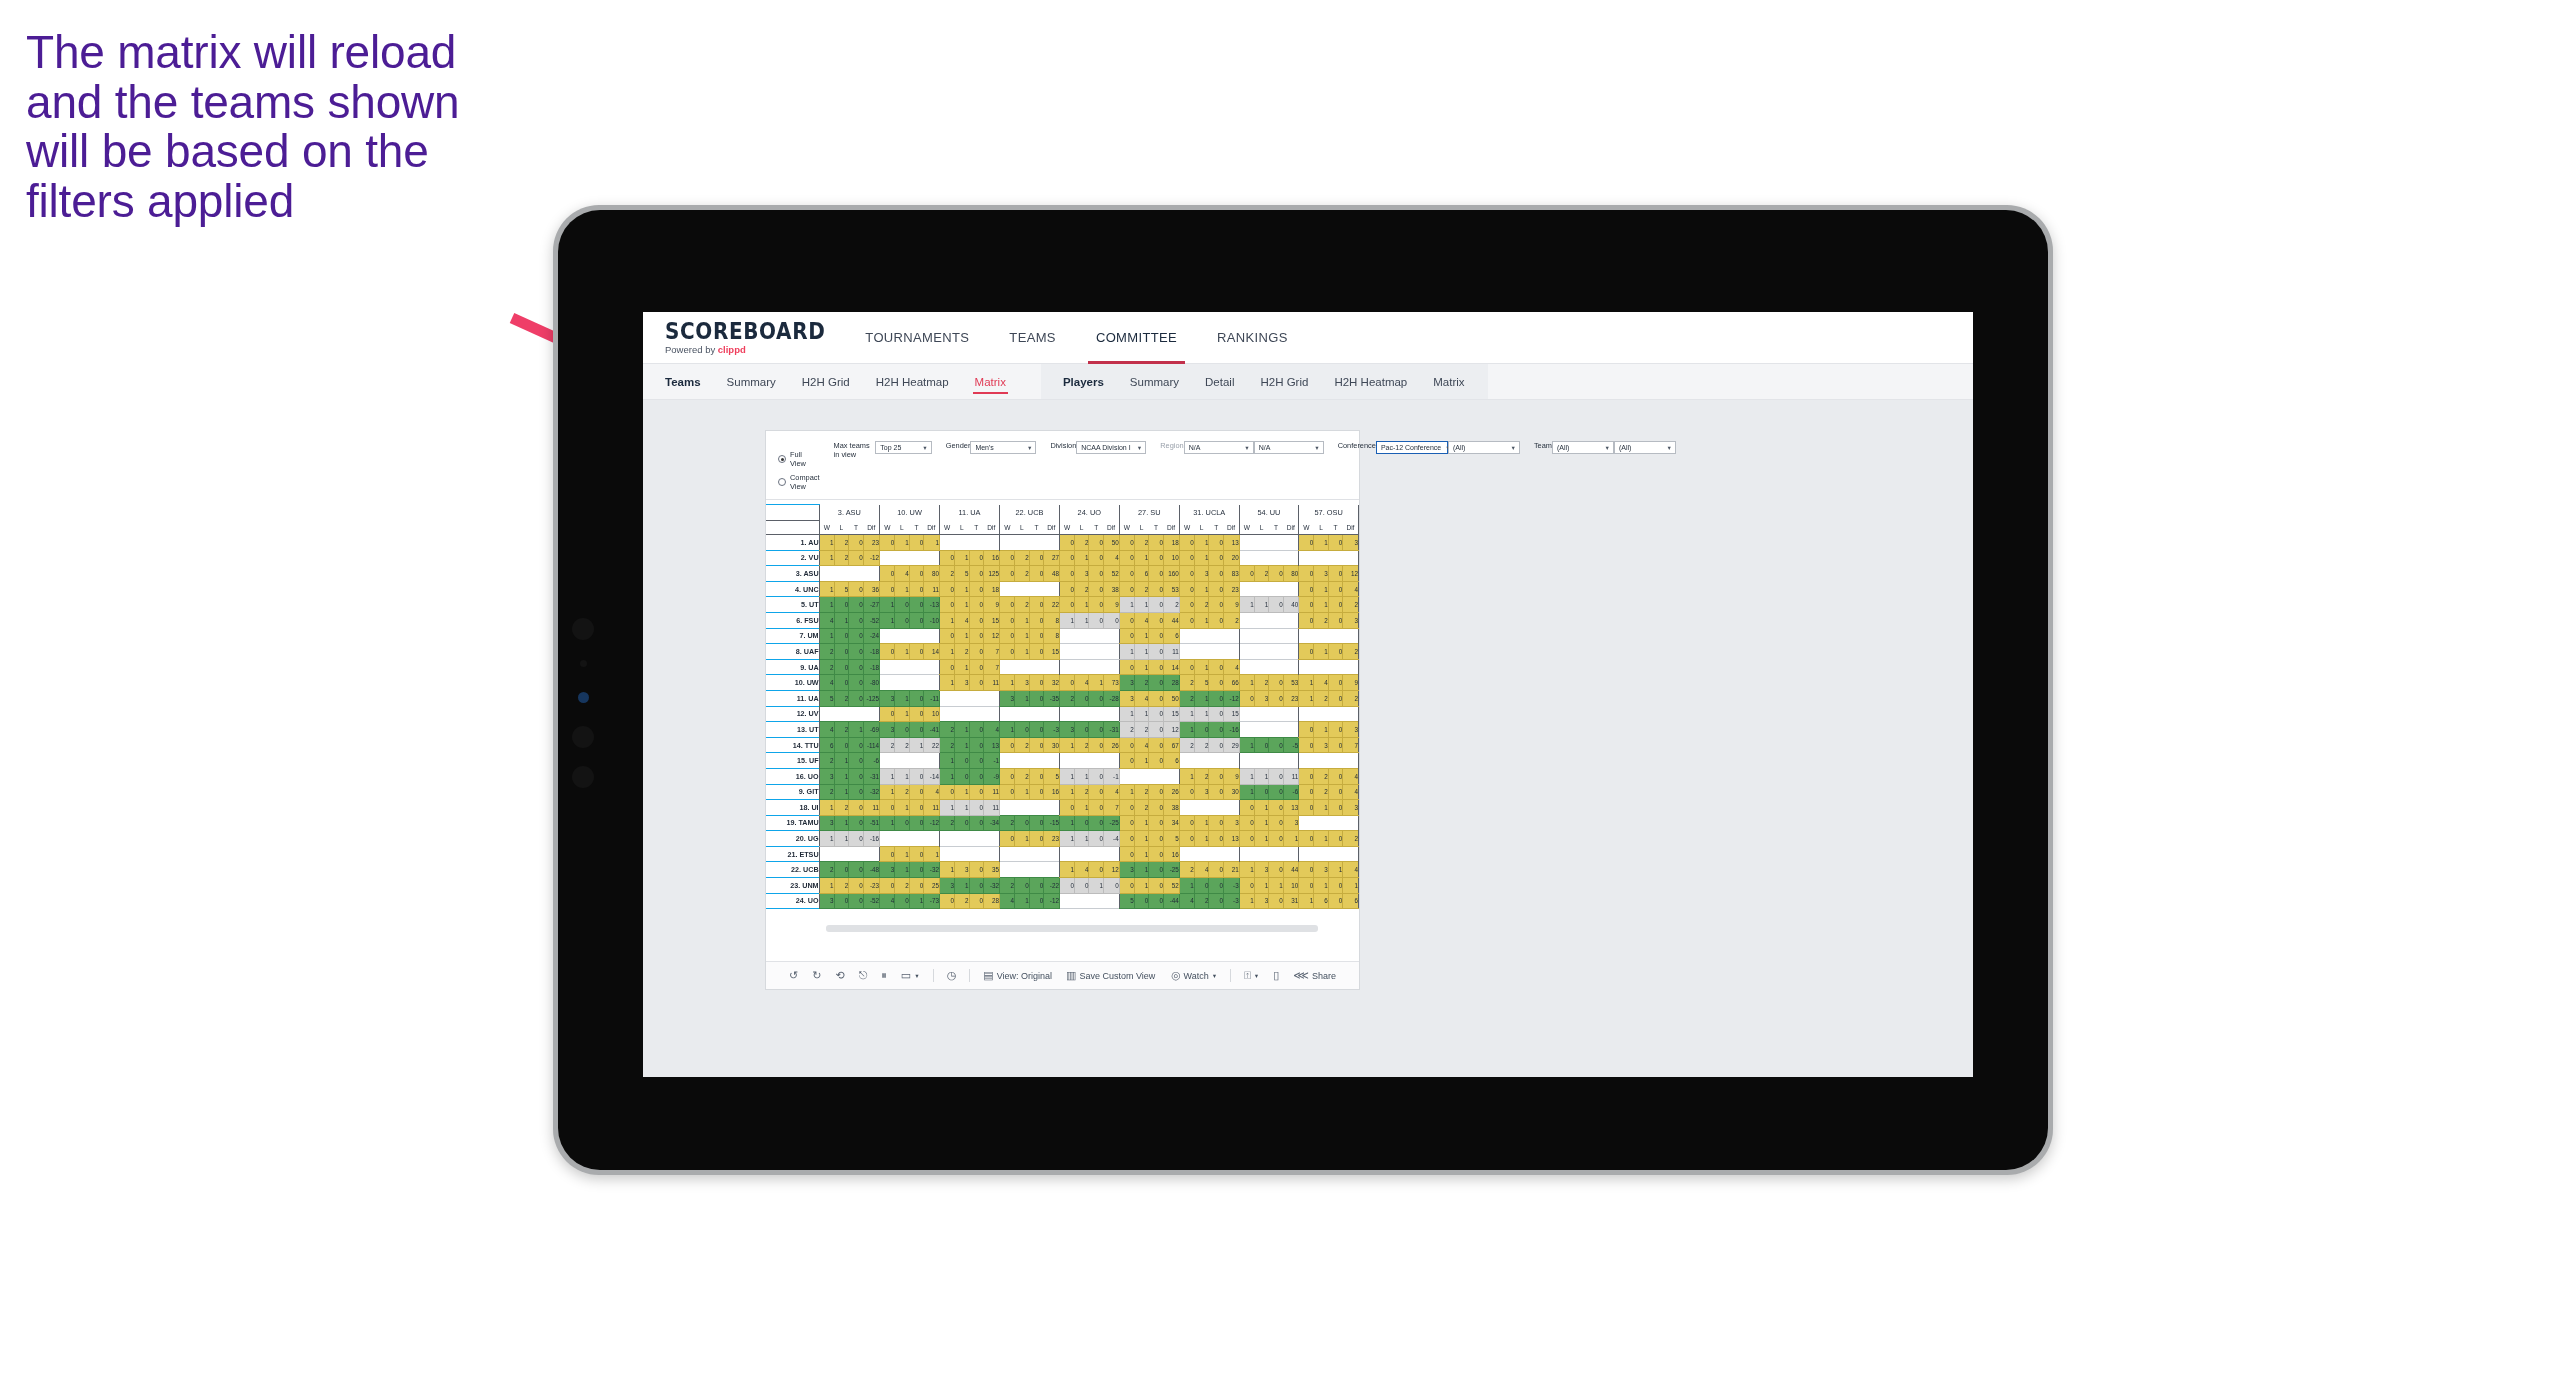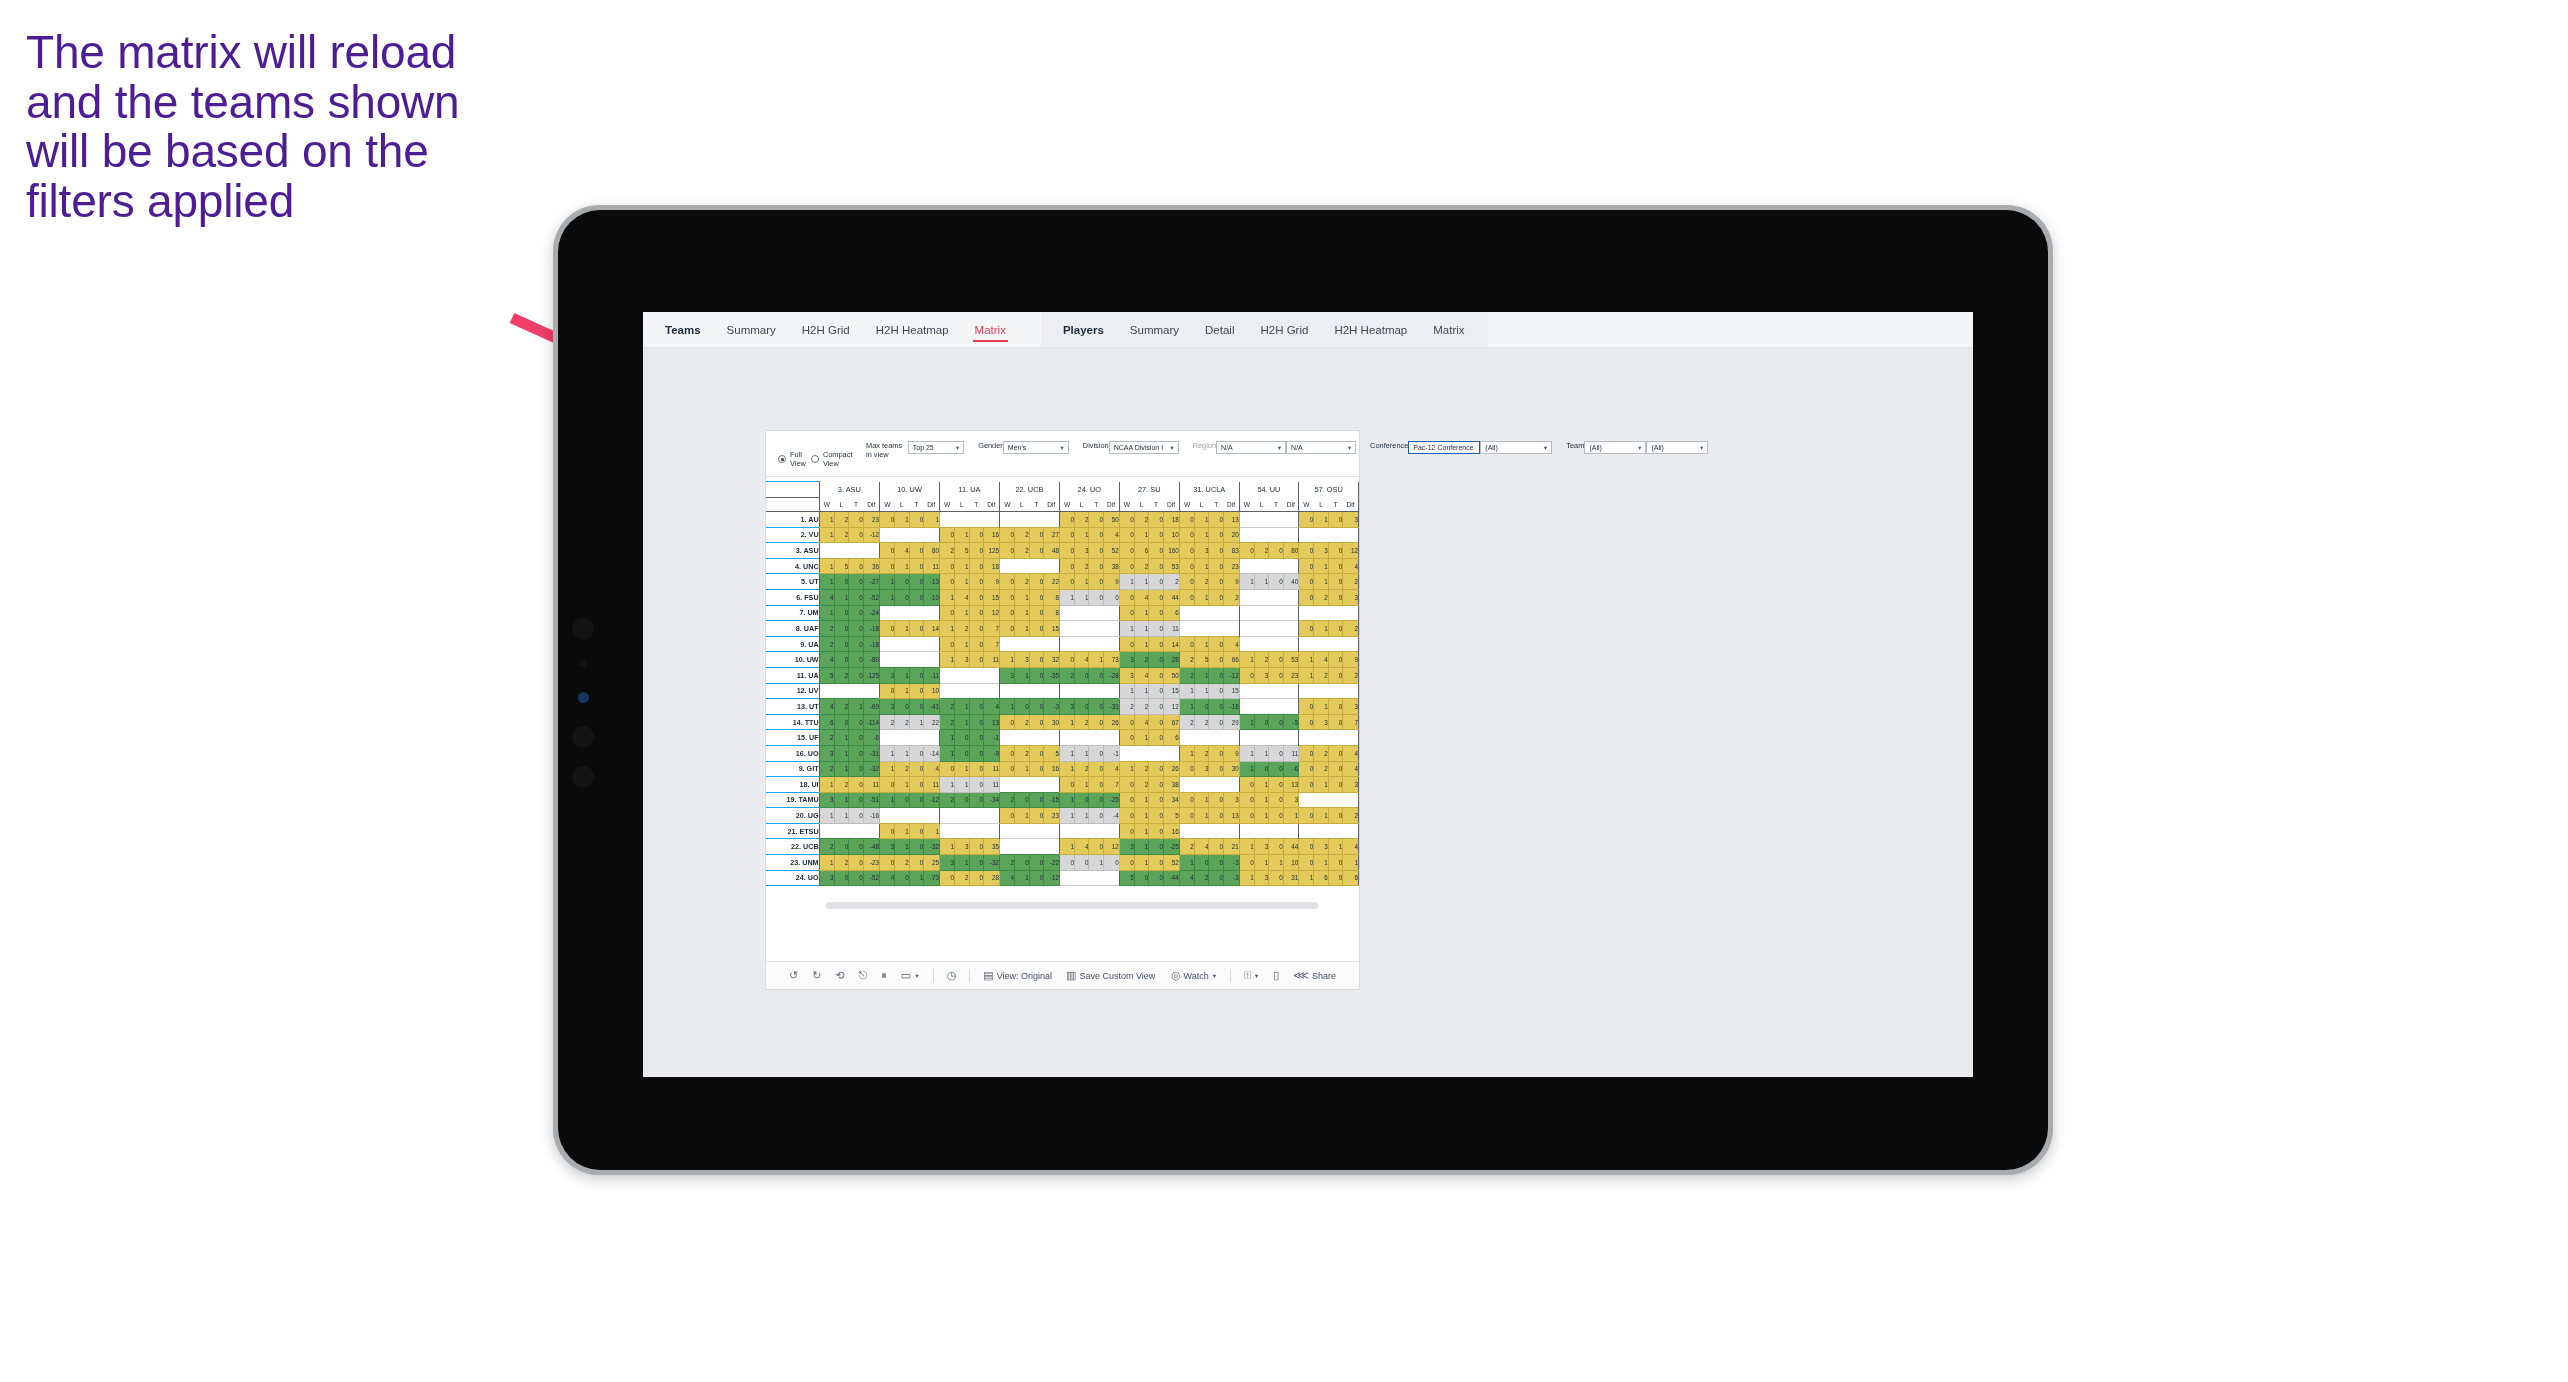--- a/index.html
+++ b/index.html
@@ -106,21 +106,21 @@
     width: 595px; height: 560px;
     background: #ffffff;
     border: 1px solid #d6d9dd;
   }
   #filters {
     padding: 10px 12px 8px 12px;
     display: flex; align-items: flex-start; gap: 14px;
     border-bottom: 1px solid #dfe1e5;
     background: #fff;
   }
-  .radio-col { display: flex; flex-direction: row; gap: 5px; padding-top: 9px; width: 74px; }
+  .radio-col { display: flex; flex-direction: column; gap: 5px; padding-top: 9px; width: 74px; }
   .radio-row { display: flex; align-items: center; gap: 4px; font-size: 7.4px; color: #26303d; }
   .radio-mark {
     width: 8px; height: 8px; border-radius: 50%;
     border: 1px solid #6b7280; background: #fff;
     display: inline-block; position: relative; flex: 0 0 auto;
   }
   .radio-mark.on::after {
     content: ""; position: absolute; left: 1.8px; top: 1.8px;
     width: 3.2px; height: 3.2px; border-radius: 50%; background: #333;
   }
@@ -210,20 +210,32 @@
 <div id="tablet">
   <div id="tablet-inner">
     <div class="cam-dot" style="left:14px;top:408px;width:22px;height:22px;"></div>
     <div class="cam-dot" style="left:22px;top:450px;width:7px;height:7px;"></div>
     <div class="cam-dot" style="left:20px;top:482px;width:11px;height:11px;background:#16365e;"></div>
     <div class="cam-dot" style="left:14px;top:516px;width:22px;height:22px;"></div>
     <div class="cam-dot" style="left:14px;top:556px;width:22px;height:22px;"></div>
 
     <div id="viewport">
 
+      <div id="topbar">
+        <div id="brand">
+          <span class="bw">SCOREBOARD</span>
+          <span class="bp"><span>Powered by </span><b>clippd</b></span>
+        </div>
+        <div class="topnav">
+          <div class="topnav-item">TOURNAMENTS</div>
+          <div class="topnav-item">TEAMS</div>
+          <div class="topnav-item active">COMMITTEE</div>
+          <div class="topnav-item">RANKINGS</div>
+        </div>
+      </div>
 
       <div id="subbar">
         <div class="subgrp g1">
           <div class="subtab first">Teams</div>
           <div class="subtab">Summary</div>
           <div class="subtab">H2H Grid</div>
           <div class="subtab">H2H Heatmap</div>
           <div class="subtab sel">Matrix</div>
         </div>
         <div class="subgrp g2">

